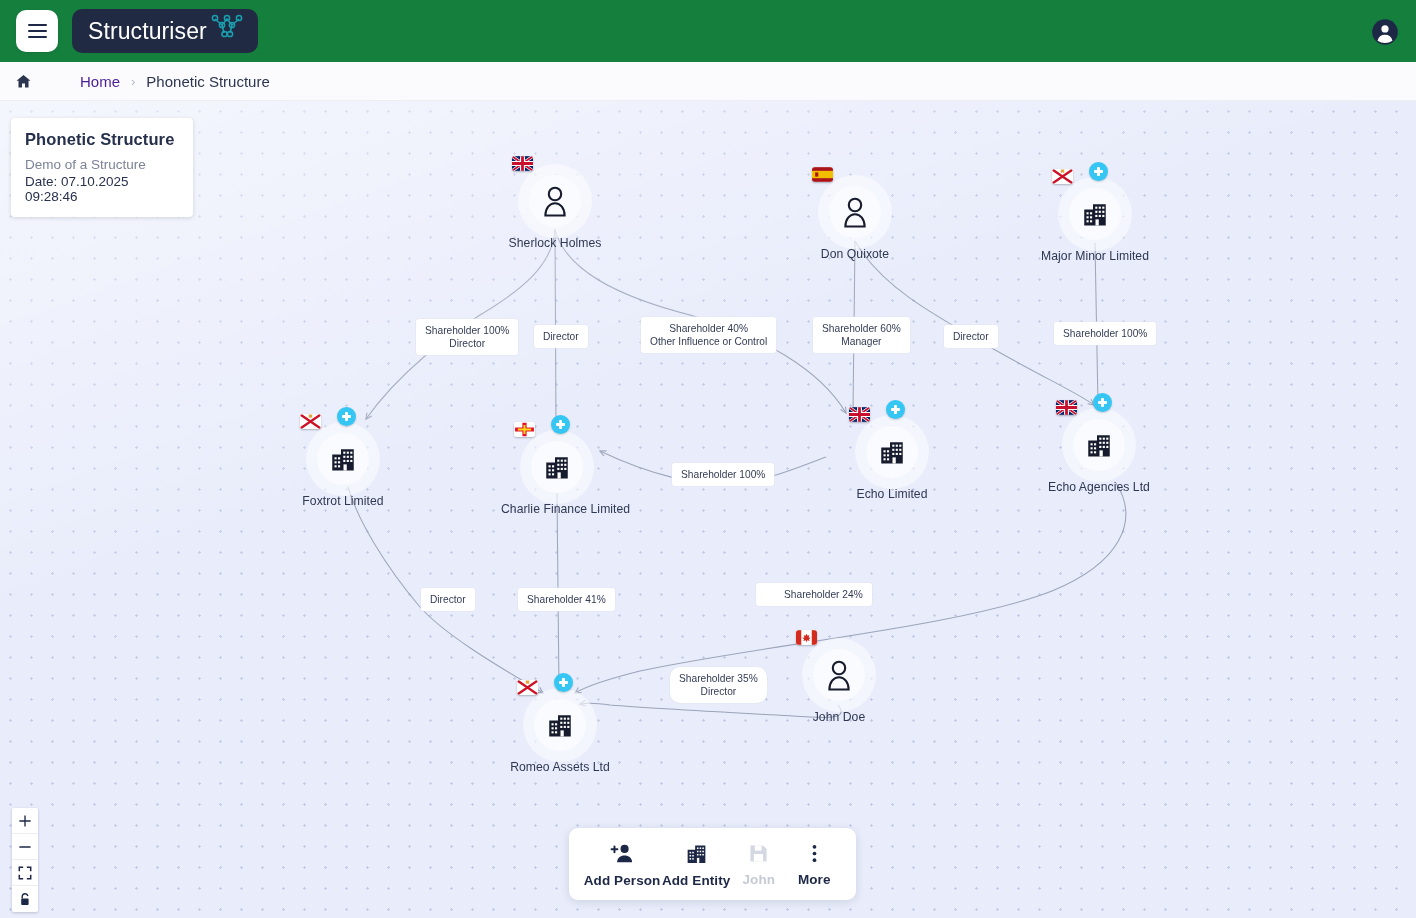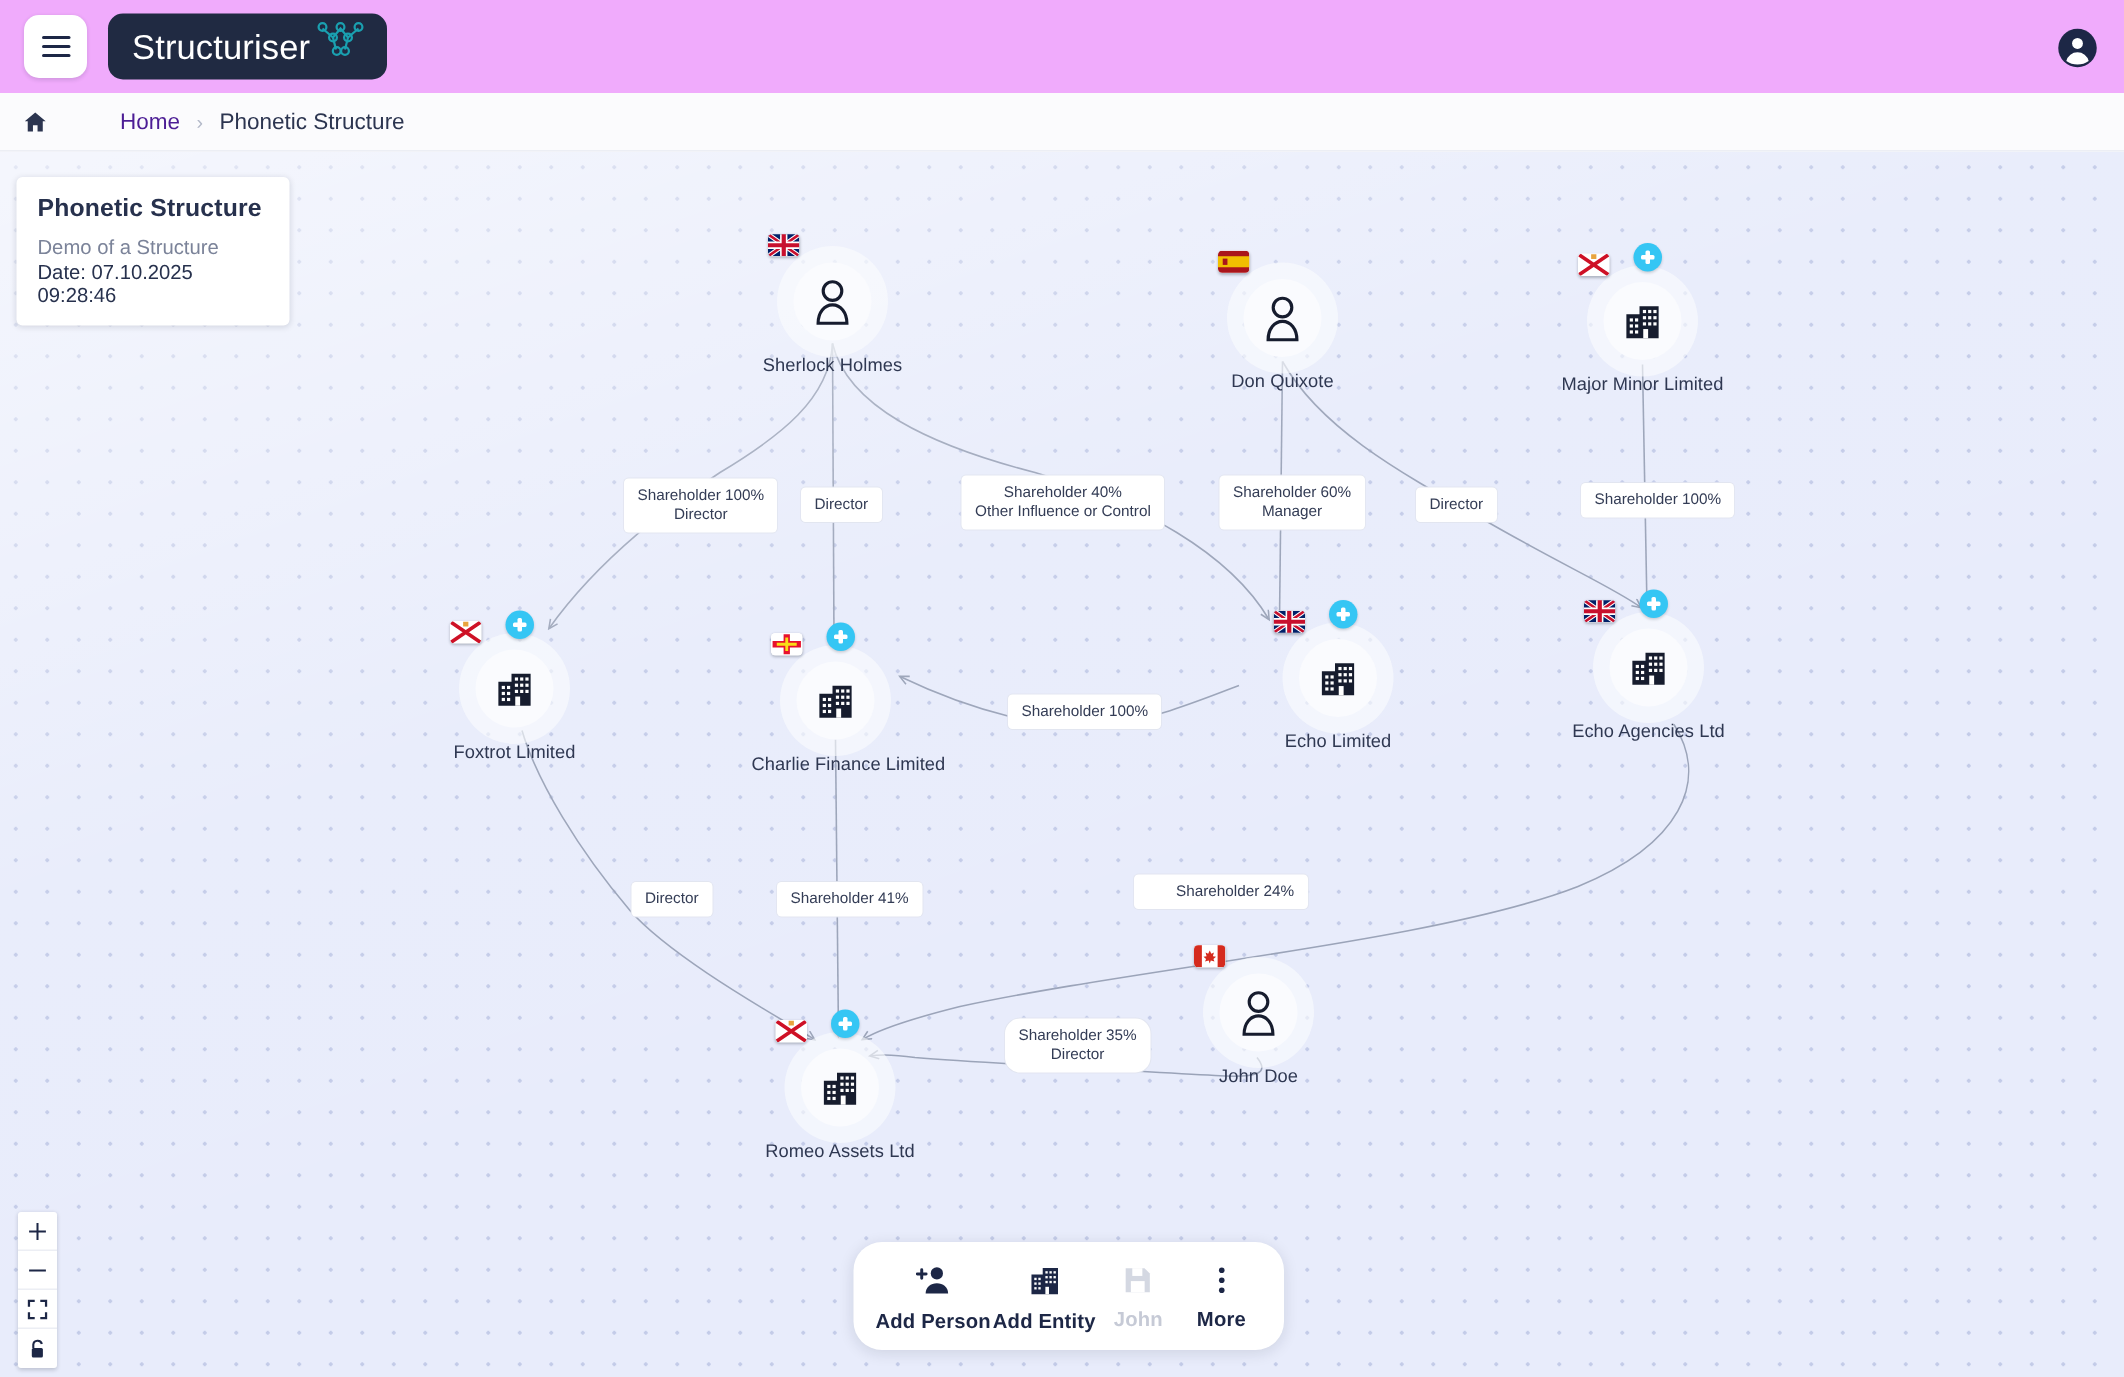--- a/index.html
+++ b/index.html
@@ -7,21 +7,21 @@
     width: 1416px; height: 918px;
     font-family: "Liberation Sans", sans-serif;
     overflow: hidden;
     background: #ffffff;
   }
   #app { position: relative; width: 1416px; height: 918px; }
 
   
   .topbar {
     position: absolute; top: 0; left: 0; width: 1416px; height: 62px;
-    background: #f0abfc; display: flex; align-items: center;
+    background: #15803d; display: flex; align-items: center;
     padding: 0 16px; z-index: 40;
   }
   .menu-btn {
     width: 42px; height: 42px; border-radius: 10px; background: #ffffff;
     box-shadow: 0 1px 3px rgba(16,24,40,.14);
     display: flex; flex-direction: column; align-items: center;
     justify-content: center; gap: 4px; cursor: pointer; flex: none;
   }
   .menu-btn i { display: block; width: 19px; height: 2px; background: #1d2746; border-radius: 2px; }
   .brand {
@@ -106,21 +106,21 @@
   .edge-label {
     position: absolute; background: #fff; border-radius: 3px;
     padding: 5px 9px; font-size: 10.2px; color: #333c55; text-align: center;
     line-height: 13px; white-space: nowrap; z-index: 12; cursor: pointer;
     box-shadow: 0 0 0 .6px rgba(225,228,238,.9);
   }
 
   
   .toolbar {
     position: absolute; left: 569px; top: 727px; width: 287px; height: 72px;
-    background: #fff; border-radius: 19px; display: flex; align-items: center;
+    background: #fff; border-radius: 9px; display: flex; align-items: center;
     justify-content: space-around; padding: 0 14px; z-index: 30;
     box-shadow: 0 2px 10px rgba(16,24,40,.12);
   }
   .tool {
     display: flex; flex-direction: column; align-items: center; gap: 7px;
     cursor: pointer; min-width: 54px;
   }
   .tool span { font-size: 13.5px; color: #1d2746; font-weight: bold; letter-spacing: .1px; }
   .tool.disabled { cursor: default; }
   .tool.disabled span { color: #c6cad6; }
@@ -531,21 +531,21 @@
         </div>
         <div class="edge-label" style="left: 421px; top: 487px;">
           <div>Director</div>
         </div>
         <div class="edge-label" style="left: 518px; top: 487px;">
           <div>Shareholder 41%</div>
         </div>
         <div class="edge-label" style="left: 756px; top: 482px; padding-left: 28px;">
           <div>Shareholder 24%</div>
         </div>
-        <div class="edge-label" style="left: 670px; top: 578px; border-radius: 10px;">
+        <div class="edge-label" style="left: 670px; top: 566px; border-radius: 10px;">
           <div>Shareholder 35%</div>
           <div>Director</div>
         </div>
       </div>
 
     <div class="toolbar">
       <div class="tool">
         <svg width="25" height="25" viewBox="0 0 24 24">
           <circle cx="14" cy="7.6" r="3.9" fill="#1d2746"></circle>
           <path d="M6.8 20.5c0-4.1 3.3-6.6 7.2-6.6s7.2 2.5 7.2 6.6z" fill="#1d2746"></path>

